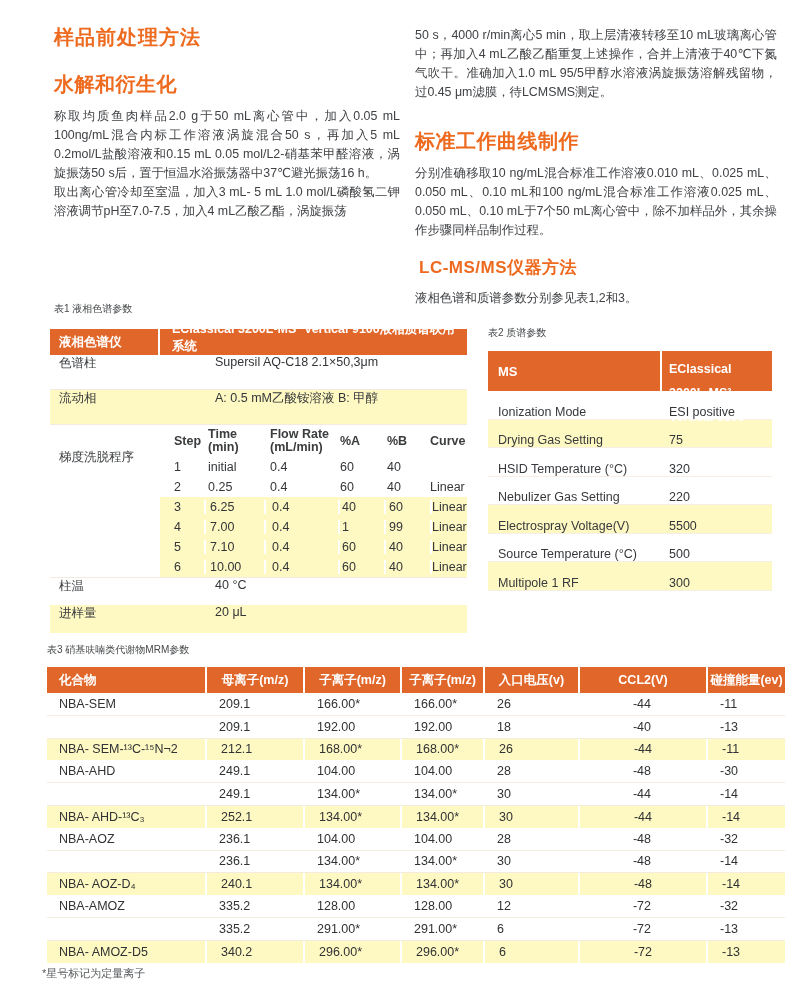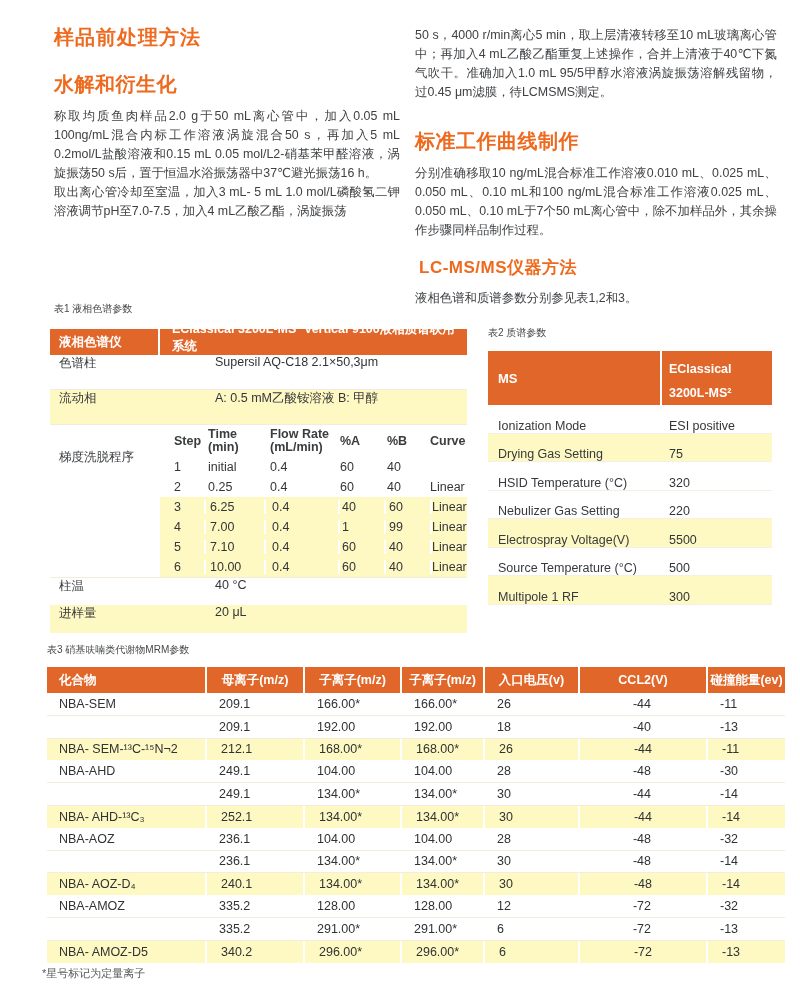--- a/index.html
+++ b/index.html
@@ -48,21 +48,21 @@
   .g-cell:nth-child(1){ padding-left:14px; }
   .g-cell:nth-child(2){ padding-left:4px; }
   .g-cell:nth-child(3){ padding-left:6px; }
   .g-cell:nth-child(4){ padding-left:2px; }
   .g-cell:nth-child(5){ padding-left:3px; }
   .g-row.alt .g-cell { border-left:2px solid #fff; box-sizing:border-box; }
   .g-row.alt .g-cell:first-child { border-left:none; }
 
   
   .t2 { left:488px; top:351px; width:284px; font-size:12.5px; color:#333538; }
-  .t2-header { display:flex; height:54px; font-size:13px;justify-content:flex-end; }
+  .t2-header { display:flex; height:40px; font-size:13px;justify-content:flex-end; }
   .t2-header .lab { width:174px; box-sizing:border-box; padding-left:10px; border-right:2px solid #fff; display:flex; align-items:center; }
   .t2-header .val { flex:1; padding:6px 4px 0 7px; font-size:12.5px; line-height:24px; }
   .t2-row { display:flex; height:27.5px; align-items:flex-end; border-bottom:1px solid #f6efe3; }
   .t2-row .lab { width:174px; box-sizing:border-box; padding-left:10px; color:#37393c; }
   .t2-row .val { flex:1; padding-left:7px; }
 
   
   .t3 { left:47px; top:667px; width:738px; font-size:12.5px; color:#303234; }
   .t3-grid { display:grid; grid-template-columns:158px 98px 97px 83px 95px 128px 1fr; align-items:center; }
   .t3-header { height:26px; font-size:12.5px; }

